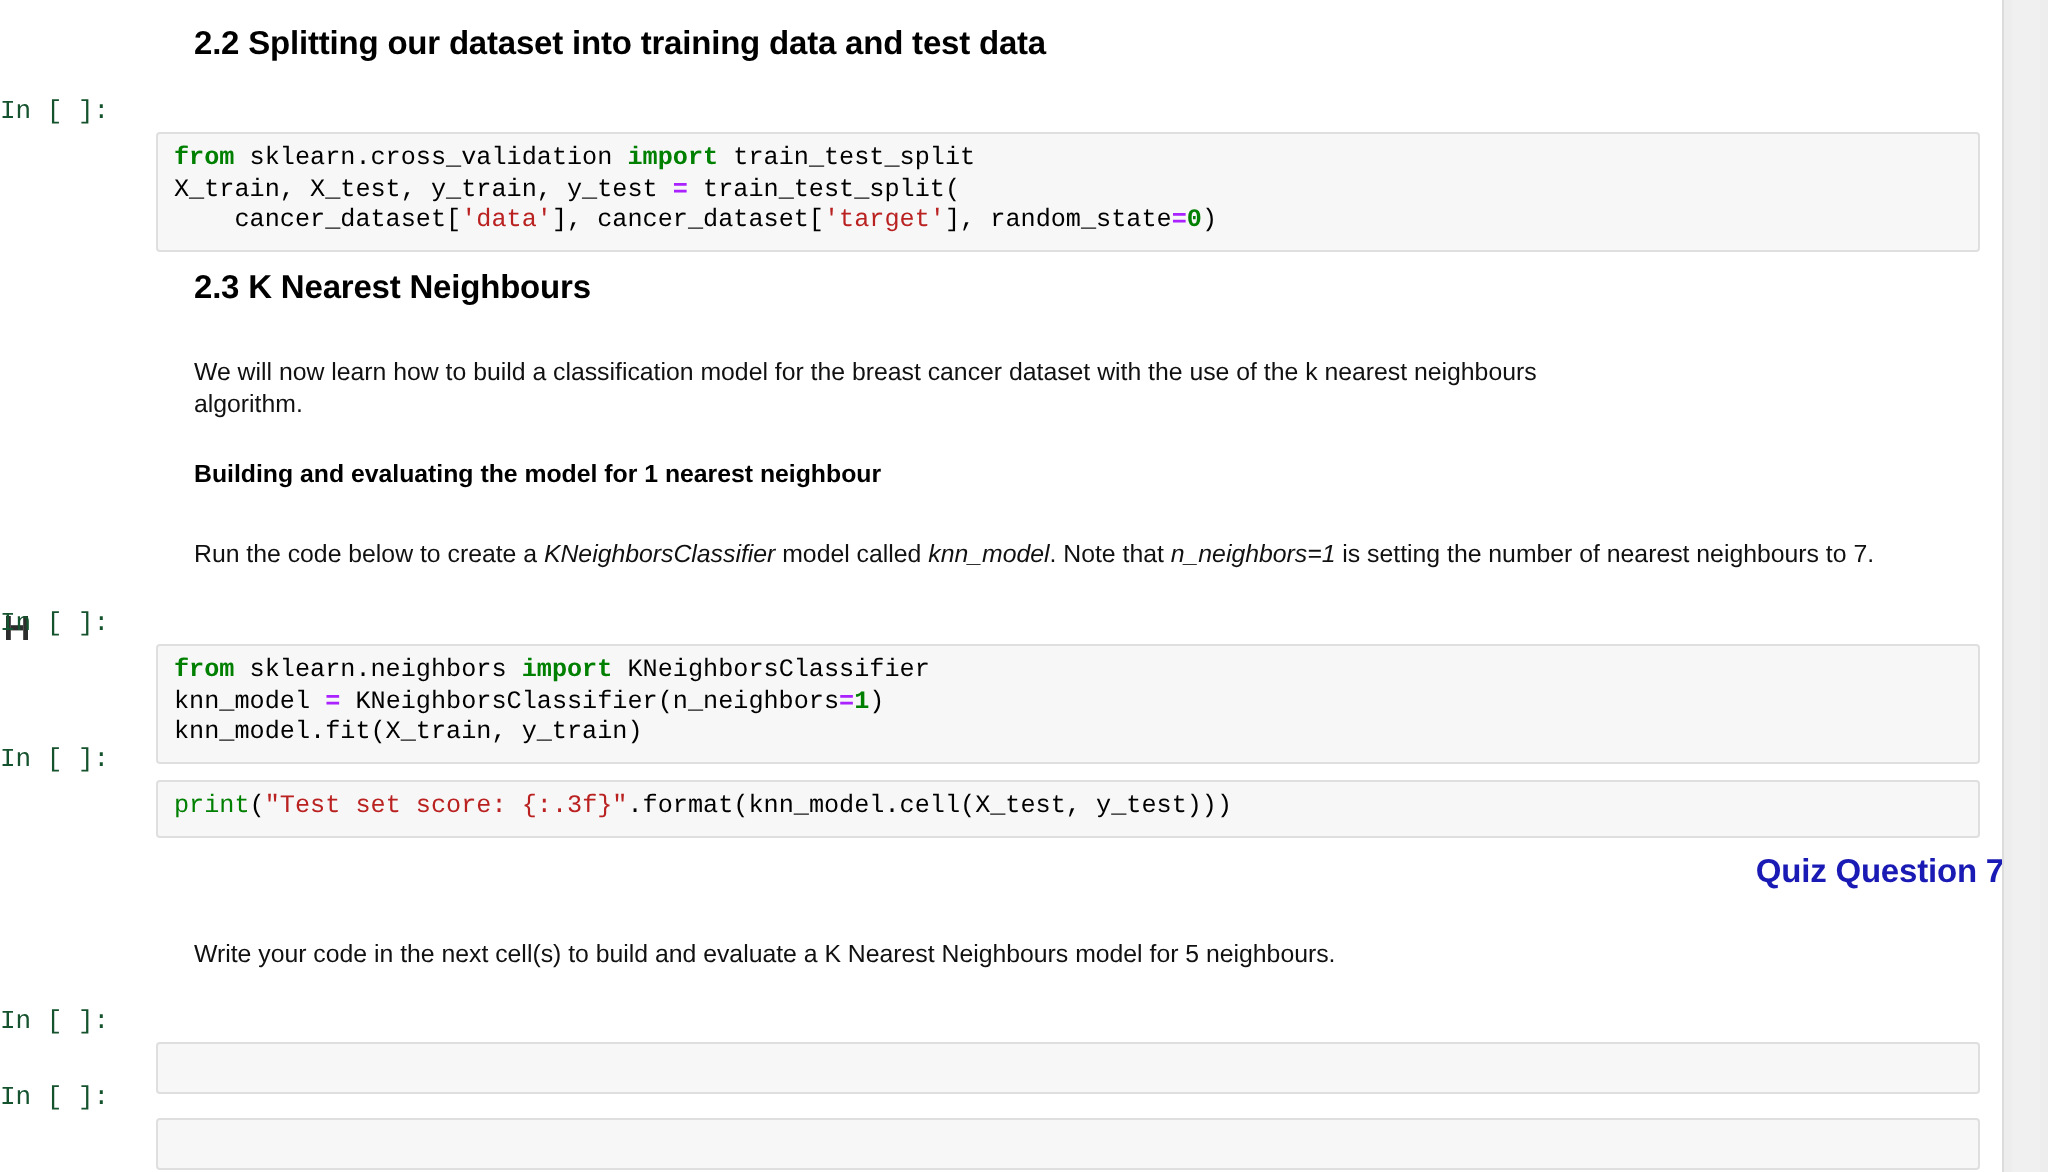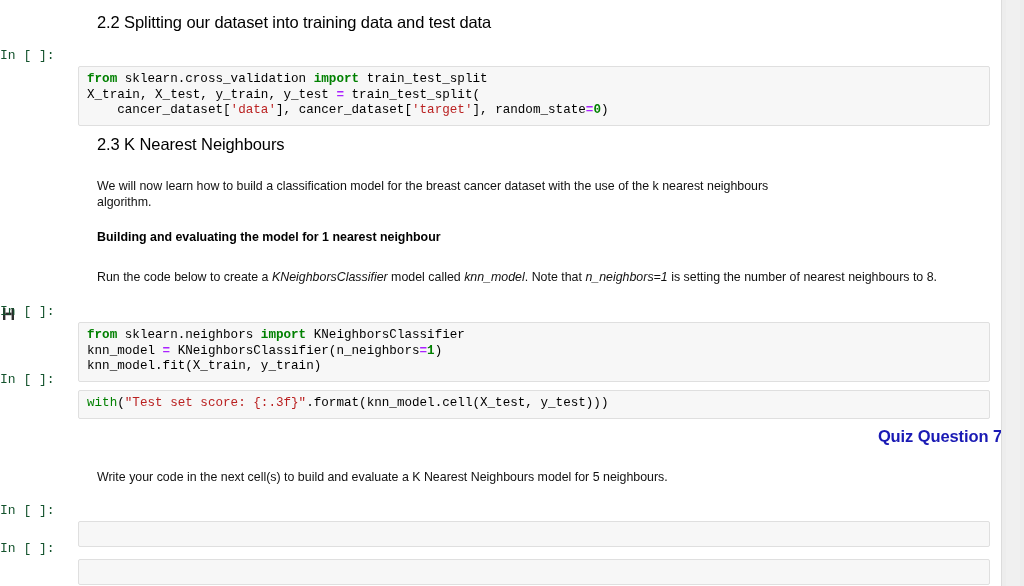--- a/index.html
+++ b/index.html
@@ -62,21 +62,21 @@
   }
 
   
   .md-body {
     flex: 1;
     padding-left: 19px;
     box-sizing: border-box;
   }
   h2.section-title {
     font-size: 16.5px;
-    font-weight: normal;
+    font-weight: bold;
     margin: 0;
     line-height: 20px;
     letter-spacing: -0.1px;
     color: #000;
   }
   h3.quiz-title {
     font-size: 16.5px;
     font-weight: bold;
     margin: 0;
     line-height: 20px;
@@ -204,40 +204,40 @@
   <div class="nb-cell abs" id="cell-md-build">
     <div class="prompt"></div>
     <div class="md-body">
       <p class="md-sub">Building and evaluating the model for 1 nearest neighbour</p>
     </div>
   </div>
 
   <div class="nb-cell abs" id="cell-md-run">
     <div class="prompt"></div>
     <div class="md-body">
-      <p class="md-para"><span>Run the code below to create a </span><span class="it">KNeighborsClassifier</span><span> model called </span><span class="it">knn_model</span><span>. Note that </span><span class="it">n_neighbors=1</span><span> is setting the number of nearest neighbours to 8.</span></p>
+      <p class="md-para"><span>Run the code below to create a </span><span class="it">KNeighborsClassifier</span><span> model called </span><span class="it">knn_model</span><span>. Note that </span><span class="it">n_neighbors=1</span><span> is setting the number of nearest neighbours to 7.</span></p>
     </div>
   </div>
 
   <div class="nb-cell abs" id="cell-code-2">
     <div class="prompt">In [ ]:</div>
     <div class="code-wrap">
       <div class="code-box">
 <pre class="code"><span class="k">from</span><span> sklearn.neighbors </span><span class="k">import</span><span> KNeighborsClassifier</span>
 <span>knn_model </span><span class="o">=</span><span> KNeighborsClassifier(n_neighbors</span><span class="o">=</span><span class="n">1</span><span>)</span>
 <span>knn_model.fit(X_train, y_train)</span></pre>
       </div>
     </div>
   </div>
 
   <div class="nb-cell abs" id="cell-code-3">
     <div class="prompt">In [ ]:</div>
     <div class="code-wrap">
       <div class="code-box">
-<pre class="code"><span class="b">with</span><span>(</span><span class="s">"Test set score: {:.3f}"</span><span>.format(knn_model.cell(X_test, y_test)))</span></pre>
+<pre class="code"><span class="b">print</span><span>(</span><span class="s">"Test set score: {:.3f}"</span><span>.format(knn_model.cell(X_test, y_test)))</span></pre>
       </div>
     </div>
   </div>
 
   <div class="nb-cell abs" id="cell-md-quiz">
     <div class="prompt"></div>
     <div class="md-body">
       <h3 class="quiz-title">Quiz Question 7</h3>
     </div>
   </div>

